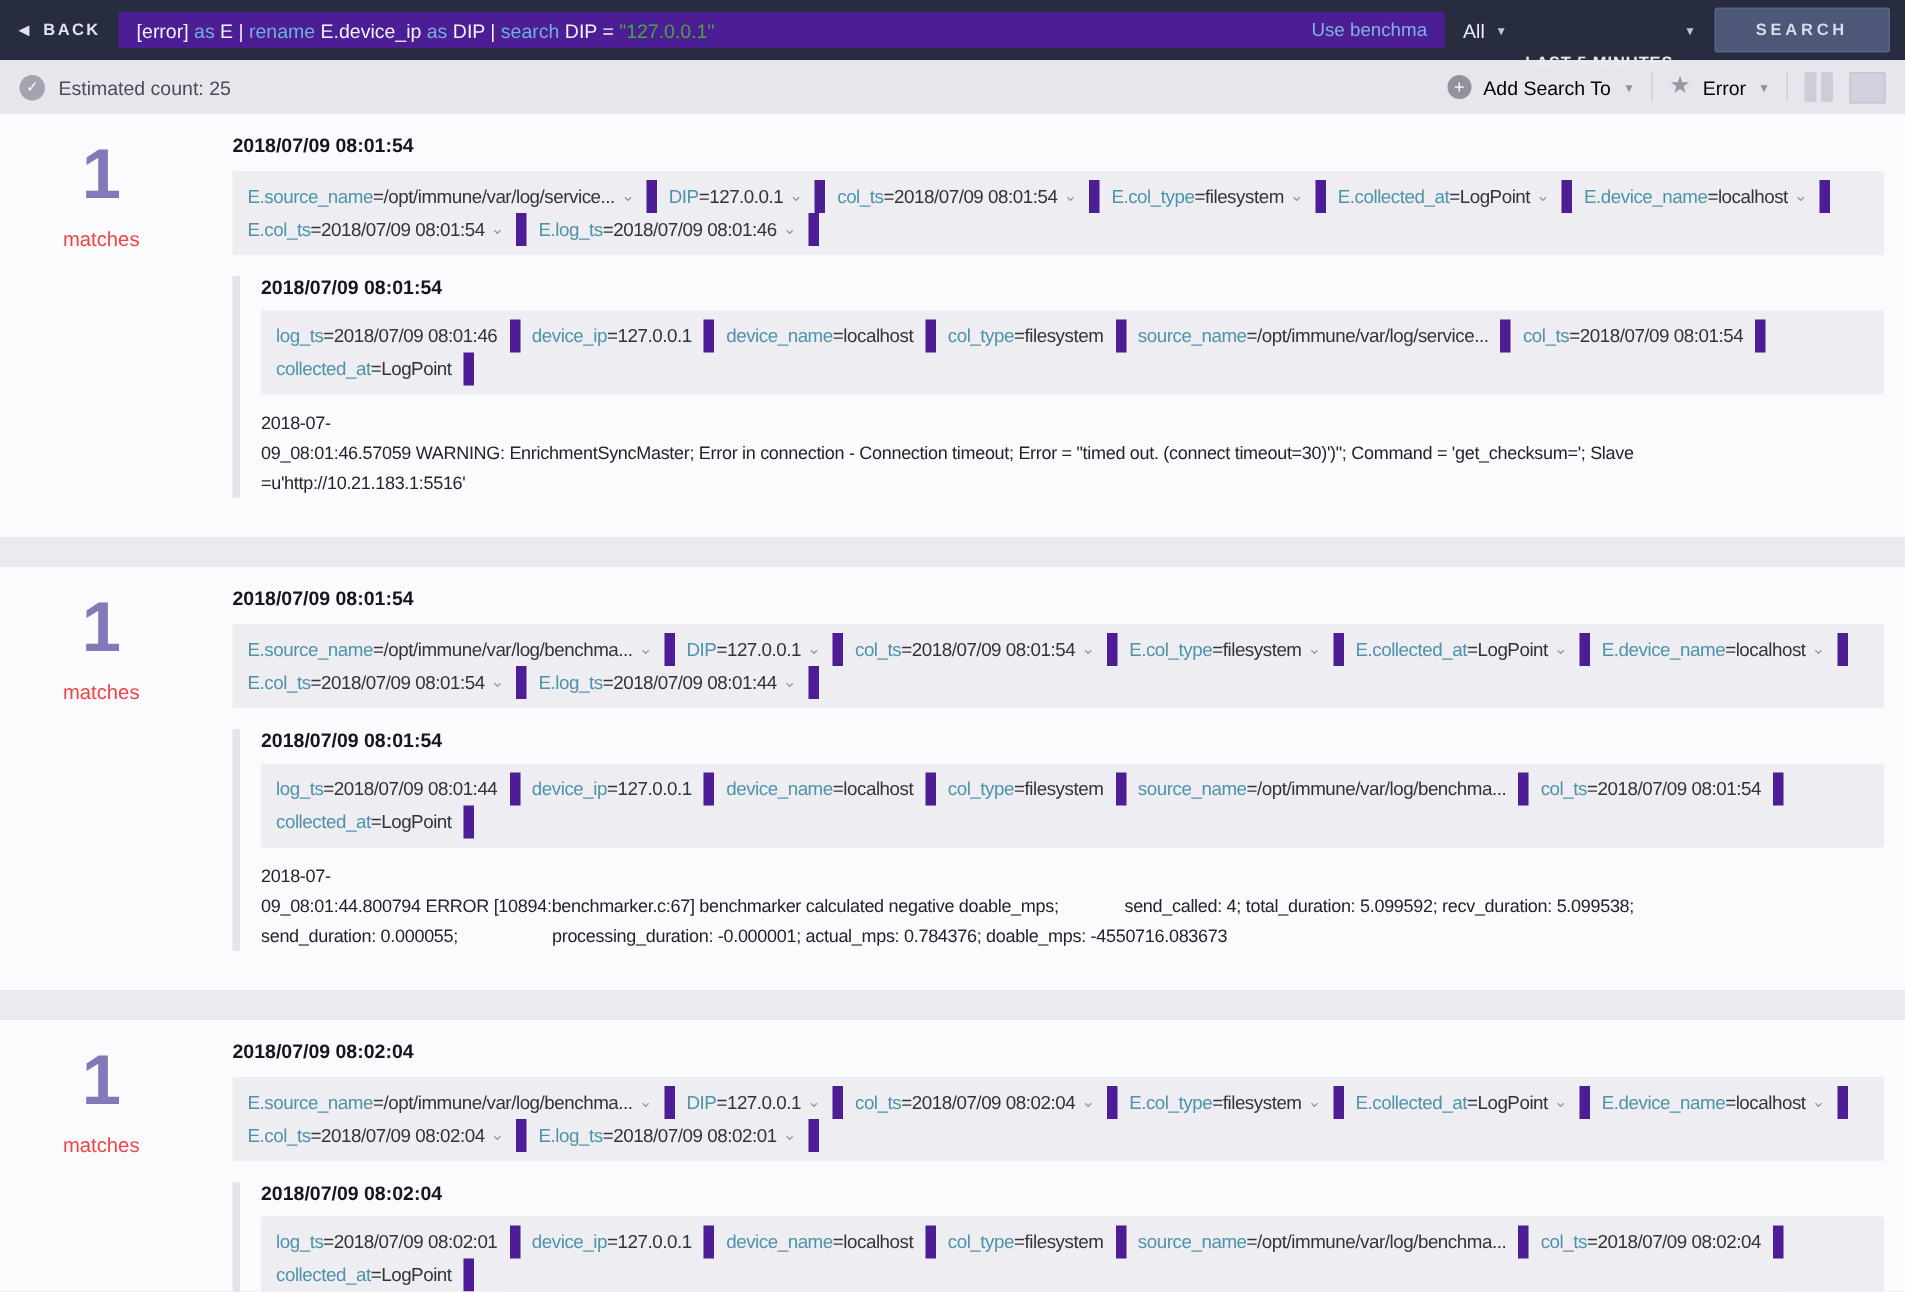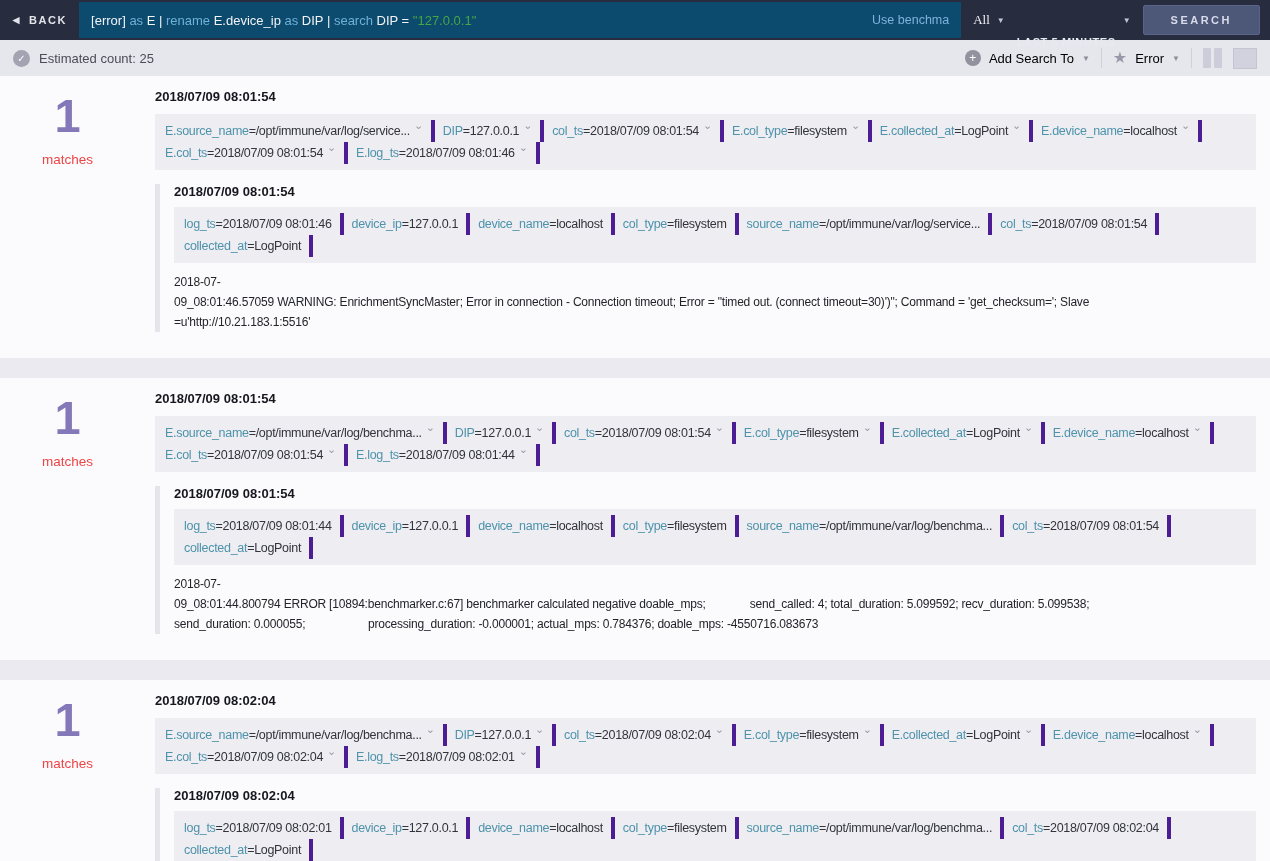--- a/index.html
+++ b/index.html
@@ -16,30 +16,30 @@
     height:40px; background:#272d3e;
     display:flex; align-items:center; padding:0 10px; gap:12px;
   }
   .back {
     display:flex; align-items:center; gap:7px;
     color:#e2e4ec; font-size:11px; letter-spacing:1.6px; font-weight:bold;
     cursor:pointer; white-space:nowrap;
   }
   .back .arrow { font-size:12px; letter-spacing:0; }
   .querybox {
-    flex:1; height:36px; background:#0c4a6e;
+    flex:1; height:24px; background:#4c1d95;
     display:flex; align-items:center; padding:0 12px;
     font-size:13px; color:#f2f3f7; min-width:0;
   }
   .querytext { flex:1; white-space:nowrap; overflow:hidden; }
   .kw  { color:#6fb1d8; }
   .str { color:#46a546; }
   .usewizard { color:#7fb2e0; font-size:12.5px; margin-left:12px; white-space:nowrap; cursor:pointer; }
   .ddgroup { display:flex; align-items:center; gap:7px; white-space:nowrap; cursor:pointer; }
-  .repo-label { color:#eef0f6; font-size:13px;font-family:Liberation Serif, serif; }
+  .repo-label { color:#eef0f6; font-size:13px; }
   .time-label { color:#e8eaf2; font-size:11px; font-weight:bold; letter-spacing:0.6px;margin-top:44px; }
   .dd { color:#c0c5d6; font-size:8px; }
   .searchbtn {
     background:#4d5777; border:1px solid #5a6488; border-radius:2px;
     color:#d7dbea; font-size:11px; letter-spacing:2.5px; font-weight:bold;
     padding:8px 27px; cursor:pointer; white-space:nowrap;
   }
 
   
   .statusbar {
@@ -77,23 +77,23 @@
   .matches-lbl { font-size:13.5px; color:#ef4444; margin-top:12px; }
   .rcol { flex:1; min-width:0;margin-left:20px; }
   .gts { font-size:13px; font-weight:bold; color:#16161e; }
 
   .chips {
     background:#ededf2; margin-top:10px; padding:6px 10px;
     display:flex; flex-wrap:wrap; align-items:center;
     font-size:12.5px; letter-spacing:-0.3px; line-height:22px;
   }
   .chip {
-    display:inline-flex; 
+    display:inline-flex; align-items:center;
     padding-right:8px; margin-right:8px;
-    border-right:4px solid #4c1d95; cursor:pointer; white-space:nowrap;
+    border-right:7px solid #4c1d95; cursor:pointer; white-space:nowrap;
   }
   .chip .k { color:#4e93ab; }
   .chip .eq, .chip .v { color:#33333b; }
   .chev { color:#9a9aa8; font-size:11px; margin-left:4px; line-height:1; }
 
   .detail { margin-top:14px; border-left:5px solid #e4e4eb; padding-left:14px; }
   .dts { font-size:13px; font-weight:bold; color:#16161e; }
   .detail .chips { margin-top:8px; }
   .raw {
     margin-top:9px; font-size:12px; letter-spacing:-0.2px; line-height:20px;

